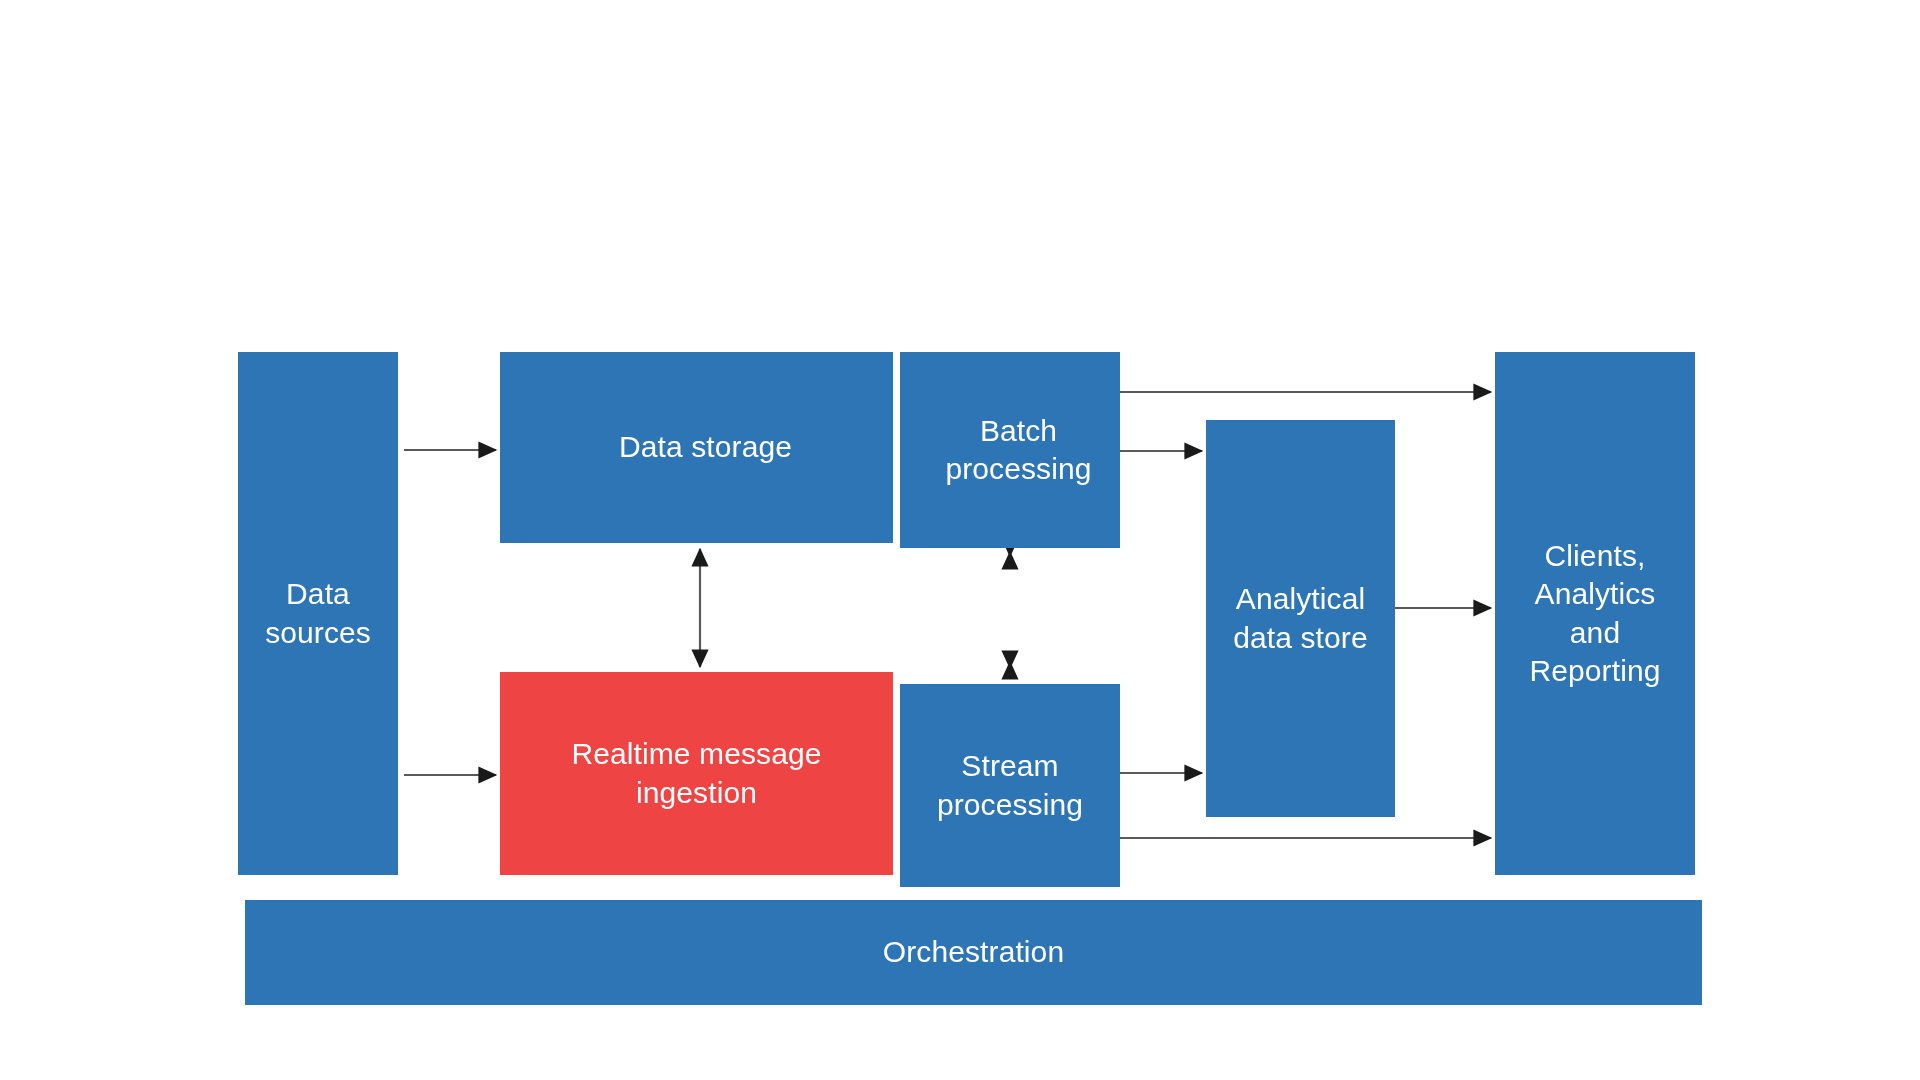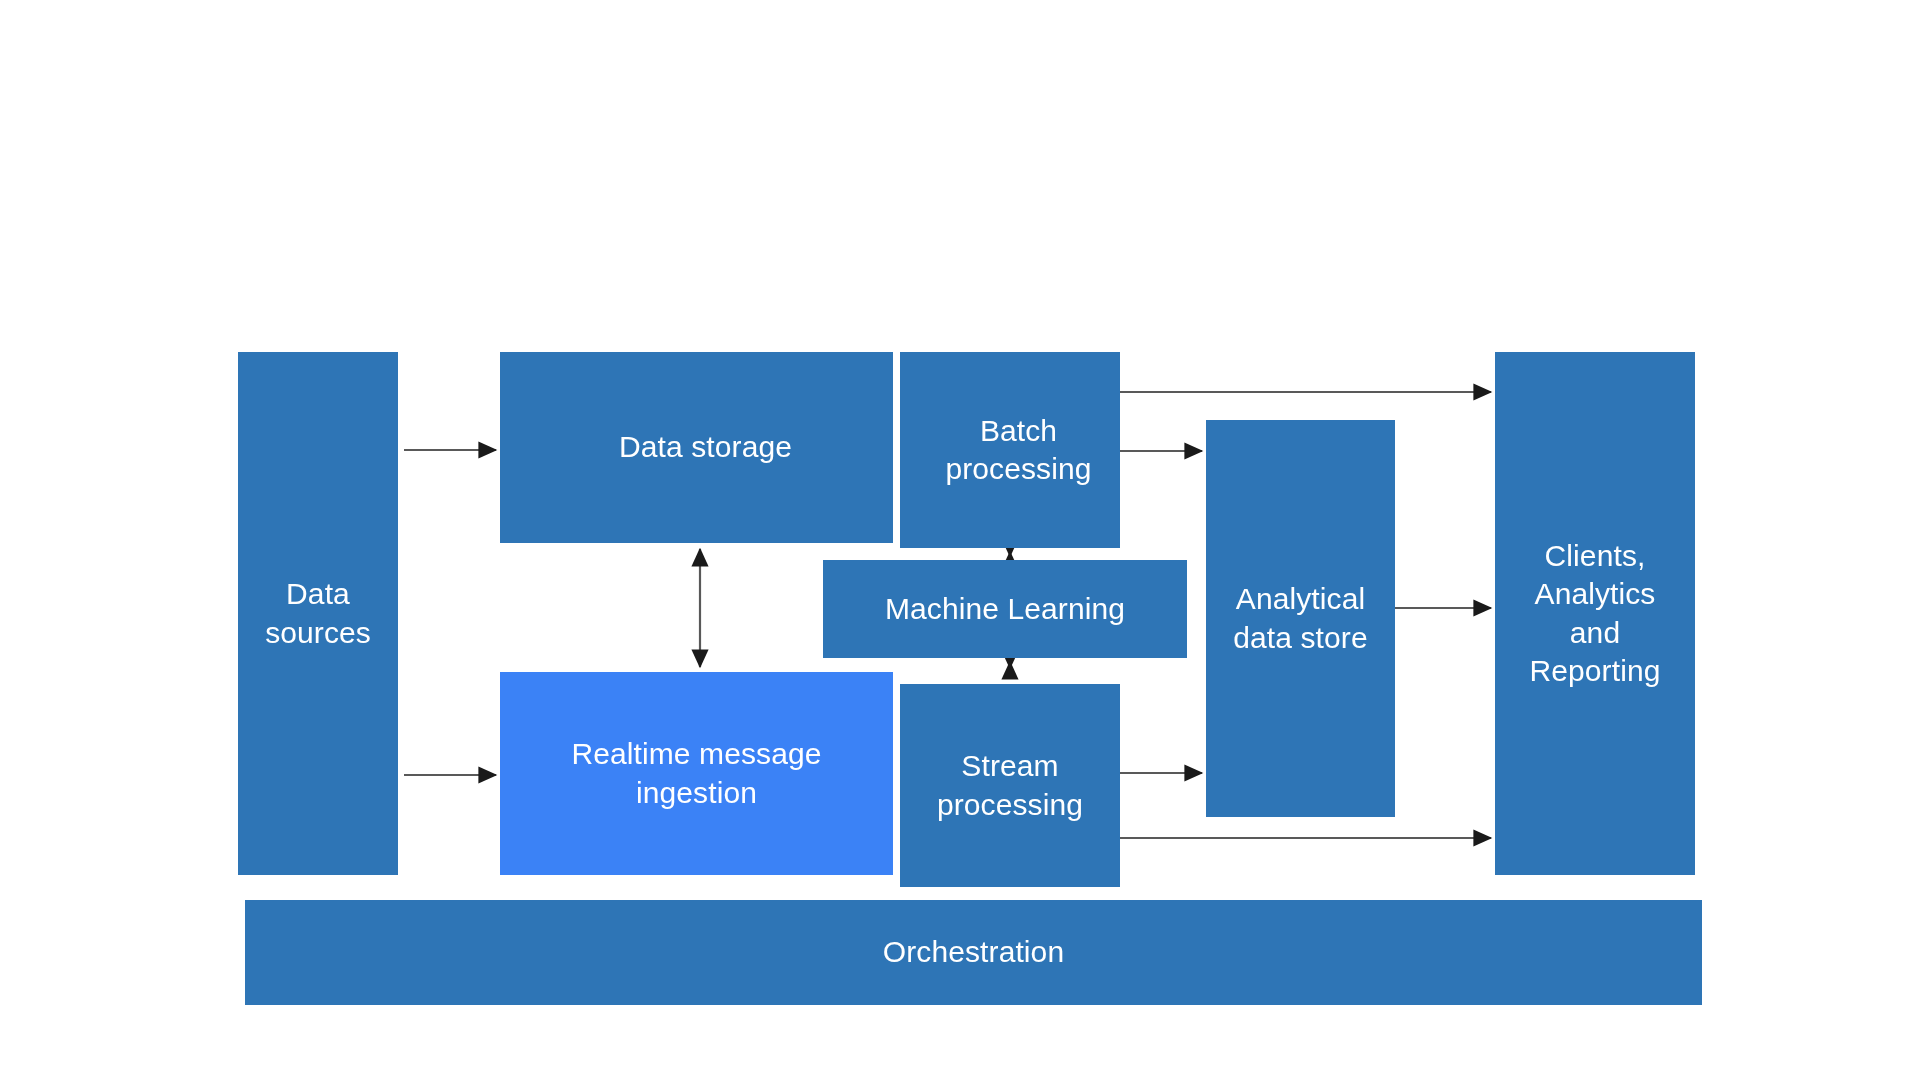--- a/index.html
+++ b/index.html
@@ -104,25 +104,22 @@
 
   <div class="node" id="node-data-storage" style="background: rgb(46, 117, 182);">
     <span class="label">Data storage</span>
   </div>
 
   <div class="node" id="node-batch-processing" style="background: rgb(46, 117, 182); padding-left: 23px;">
     <span class="label">Batch
 processing</span>
   </div>
 
-  <div class="node" id="node-machine-learning" style="background: rgb(46, 117, 182);">
-    <span class="label">Machine Learning</span>
-  </div>
 
-  <div class="node" id="node-realtime-ingestion" style="background: #3b82f6;">
+  <div class="node" id="node-realtime-ingestion" style="background: #ef4444;">
     <span class="label">Realtime message
 ingestion</span>
   </div>
 
   <div class="node" id="node-stream-processing" style="background: rgb(46, 117, 182);">
     <span class="label">Stream
 processing</span>
   </div>
 
   <div class="node" id="node-analytical-store" style="background: rgb(46, 117, 182);">

